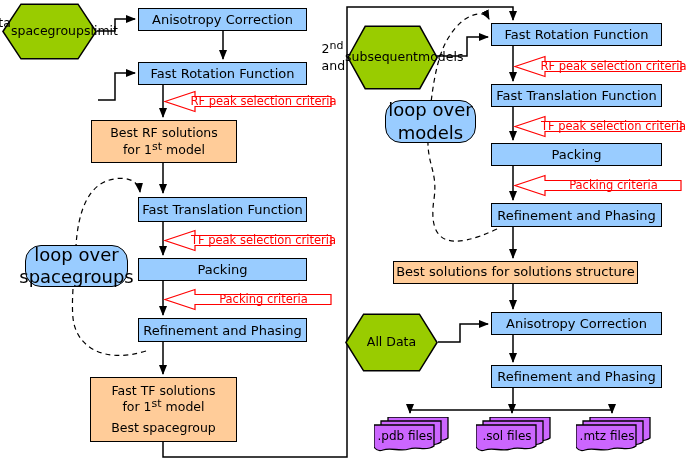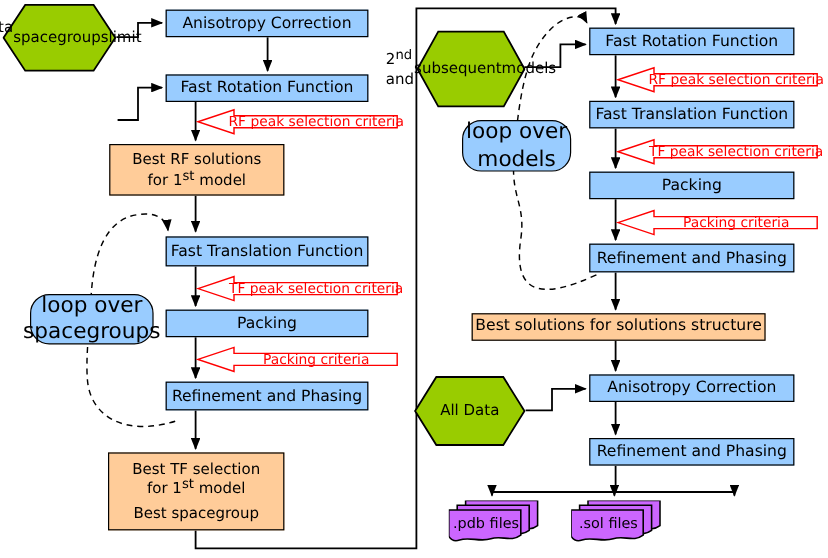--- a/index.html
+++ b/index.html
@@ -130,21 +130,21 @@
       <polygon points="2,11.5 32,1.5 32,6.5 168,6.5 168,16.5 32,16.5 32,21.5"></polygon>
       </svg>
     <span class="ctext">Packing criteria</span>
   </div>
 
   <div class="node box" style="left:138px;top:318px;width:169px;height:24px">
     <span>Refinement and Phasing</span>
   </div>
 
   <div class="node result" style="left:90px;top:377px;width:147px;height:65px;flex-direction:column">
-    <span>Best TF selection</span>
+    <span>Fast TF solutions</span>
     <span><span>for 1</span><sup>st</sup><span> model</span></span>
     <span class="gap">Best spacegroup</span>
   </div>
 
   <div class="hex" style="left:347px;top:25px;width:91px;height:65px">
     <svg viewBox="0 0 100 100" preserveAspectRatio="none">
       <polygon points="1,50 20,2 80,2 99,50 80,98 20,98"></polygon>
       </svg>
     <div class="hlabel">
       <span class="row"><span>2</span><sup>nd</sup><span> and</span></span>
@@ -227,14 +227,22 @@
 
   <div class="filestack" style="left:476px;top:417px">
     <svg width="76" height="38" viewBox="0 0 76 38">
       <path transform="translate(14,0)" d="M0,0 H60 V21 C52,27 44,21 35,24 C26,27 17,22 9,25 C5,26.5 2,25 0,22 Z"></path>
       <path transform="translate(7,4)" d="M0,0 H60 V21 C52,27 44,21 35,24 C26,27 17,22 9,25 C5,26.5 2,25 0,22 Z"></path>
       <path transform="translate(0,8)" d="M0,0 H60 V21 C52,27 44,21 35,24 C26,27 17,22 9,25 C5,26.5 2,25 0,22 Z"></path>
     </svg>
     <span class="flabel">.sol files</span>
   </div>
 
+  <div class="filestack" style="left:576px;top:417px">
+    <svg width="76" height="38" viewBox="0 0 76 38">
+      <path transform="translate(14,0)" d="M0,0 H60 V21 C52,27 44,21 35,24 C26,27 17,22 9,25 C5,26.5 2,25 0,22 Z"></path>
+      <path transform="translate(7,4)" d="M0,0 H60 V21 C52,27 44,21 35,24 C26,27 17,22 9,25 C5,26.5 2,25 0,22 Z"></path>
+      <path transform="translate(0,8)" d="M0,0 H60 V21 C52,27 44,21 35,24 C26,27 17,22 9,25 C5,26.5 2,25 0,22 Z"></path>
+    </svg>
+    <span class="flabel">.mtz files</span>
+  </div>
 
 </div>
 
 </body></html>

